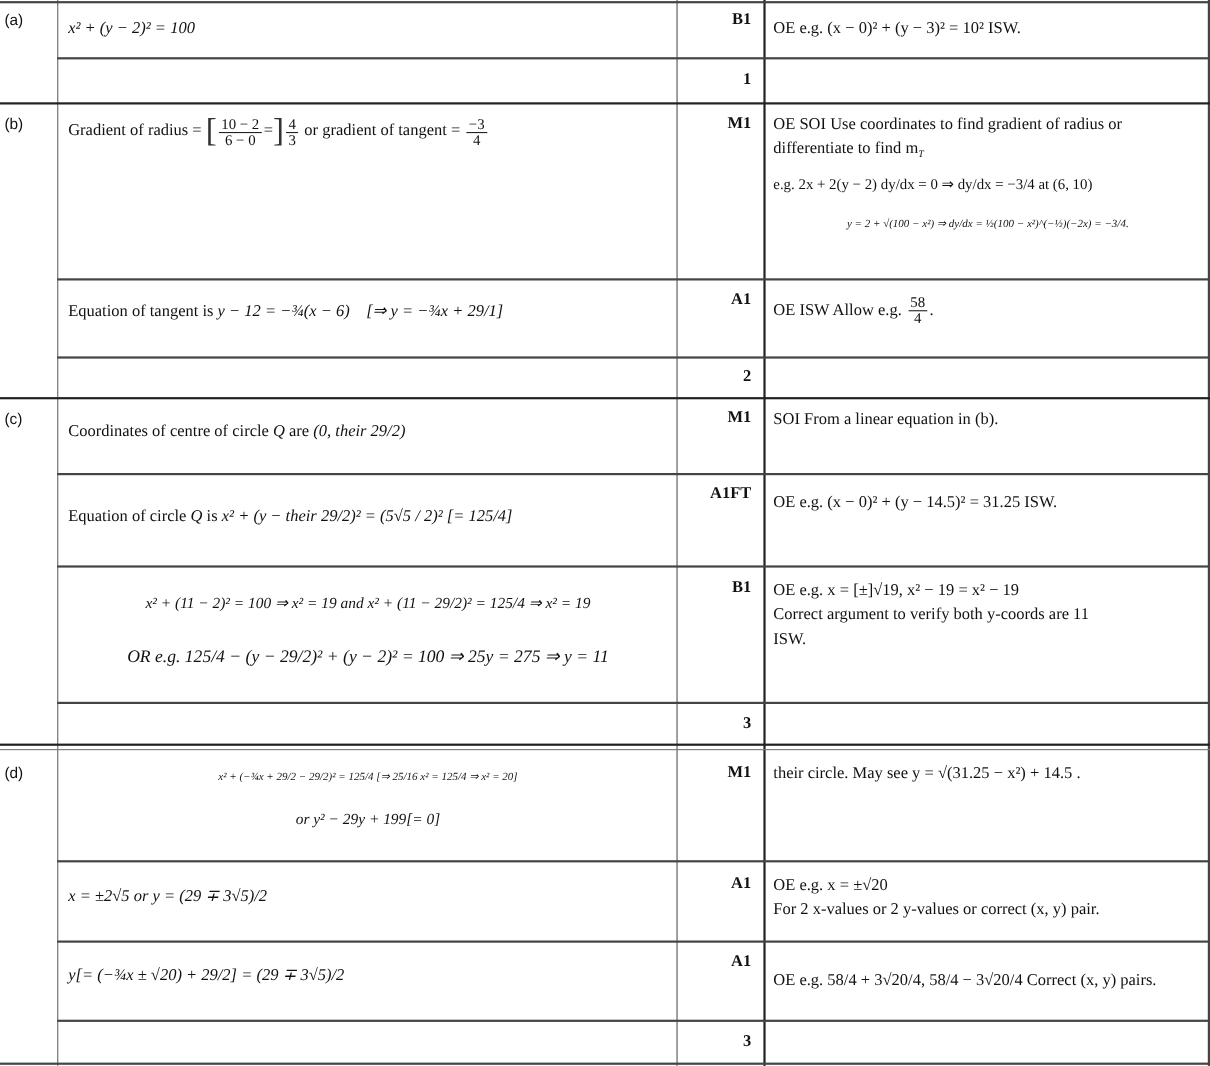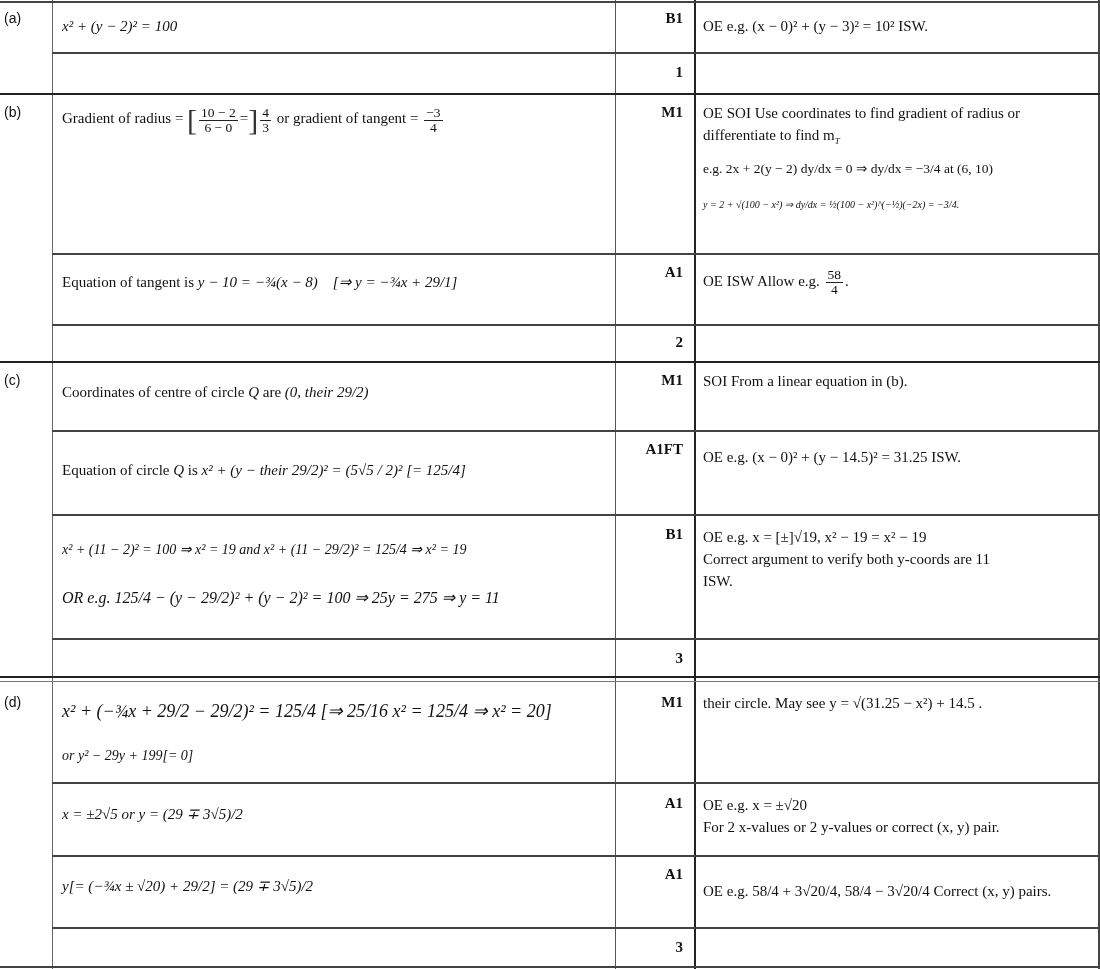--- a/index.html
+++ b/index.html
@@ -8,21 +8,21 @@
   .vline { position:absolute; top:0; bottom:0; background:#444; }
   .hline { position:absolute; left:0; right:0; height:1.5px; background:#444; }
   .hline.inner { left:52px; }
   .hline.part { height:2px; background:#222; }
   .hline.part2 { height:1px; background:#777; }
   .cell { position:absolute; box-sizing:border-box; }
   .lbl { font-family:"Liberation Sans", sans-serif; font-size:14px; left:4px; }
   .mark { font-weight:bold; text-align:right; width:70px; left:613px; font-size:15px; }
   .ans { left:62px; width:545px; }
   .gd { left:703px; width:390px; line-height:22px; }
-  .m { font-style:italic; }
+  .m { font-style:italic;text-align:center; }
   .frac { display:inline-block; vertical-align:middle; text-align:center; margin:0 2px; font-size:13.5px; line-height:14px; }
   .frac > span { display:block; padding:0 2px; }
   .frac > span.num { border-bottom:1px solid #222; }
   .big { font-size:30px; font-weight:normal; vertical-align:middle; line-height:1; color:#333; }
   .line { white-space:nowrap; }
 </style>
 </head>
 <body>
 
 <div class="sheet">
@@ -70,21 +70,21 @@
   <div class="cell gd" style="top:102px;">
     <div>OE SOI Use coordinates to find gradient of radius or</div>
     <div><span>differentiate to find m</span><sub class="m" style="font-size:9px;">T</sub></div>
     <div style="margin-top:6px;font-size:13.5px;" class="line">e.g. 2x + 2(y − 2) dy/dx = 0 ⇒ dy/dx = −3/4 at (6, 10)</div>
     <div style="margin-top:14px;font-size:10px;" class="line m">y = 2 + √(100 − x²) ⇒ dy/dx = ½(100 − x²)^(−½)(−2x) = −3/4.</div>
   </div>
 
   <div class="cell ans" style="top:273px;">
     <span class="line">
       <span>Equation of tangent is</span>
-      <span class="m">y − 10 = −¾(x − 8)</span>
+      <span class="m">y − 12 = −¾(x − 6)</span>
       &nbsp;&nbsp;
       <span class="m">[⇒ y = −¾x + 29/1]</span>
     </span>
   </div>
   <div class="cell mark" style="top:264px;">A1</div>
   <div class="cell gd" style="top:268px;">
     <span>OE ISW Allow e.g.</span>
     <span class="frac"><span class="num">58</span><span>4</span></span>.
   </div>
   <div class="cell mark" style="top:334px;">2</div>
@@ -121,21 +121,21 @@
   <div class="cell gd" style="top:526px;">
     <div>OE e.g. x = [±]√19, x² − 19 = x² − 19</div>
     <div>Correct argument to verify both y-coords are 11</div>
     <div>ISW.</div>
   </div>
   <div class="cell mark" style="top:650px;">3</div>
 
   <div class="cell lbl" style="top:694px;">(d)</div>
 
   <div class="cell ans" style="top:700px;">
-    <div class="m line" style="font-size:18px;">x² + (−¾x + 29/2 − 29/2)² = 125/4 [⇒ 25/16 x² = 125/4 ⇒ x² = 20]</div>
+    <div class="m line" style="font-size:10px;">x² + (−¾x + 29/2 − 29/2)² = 125/4 [⇒ 25/16 x² = 125/4 ⇒ x² = 20]</div>
     <div class="m line" style="font-size:14px;margin-top:26px;">or y² − 29y + 199[= 0]</div>
   </div>
   <div class="cell mark" style="top:694px;">M1</div>
   <div class="cell gd" style="top:692px;">
     <div>their circle. May see y = √(31.25 − x²) + 14.5 .</div>
   </div>
 
   <div class="cell ans" style="top:805px;">
     <span class="m line">x = ±2√5 or y = (29 ∓ 3√5)/2</span>
   </div>

